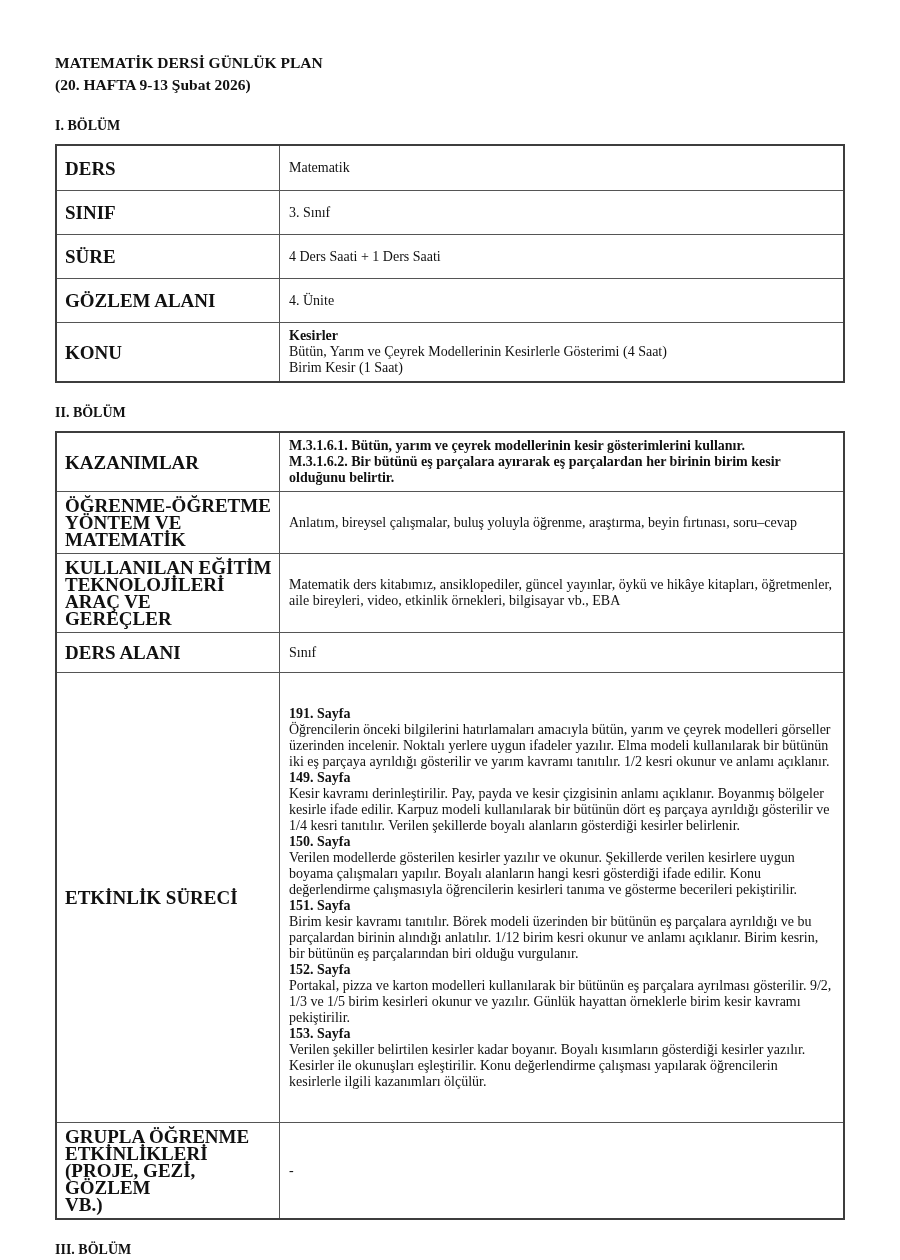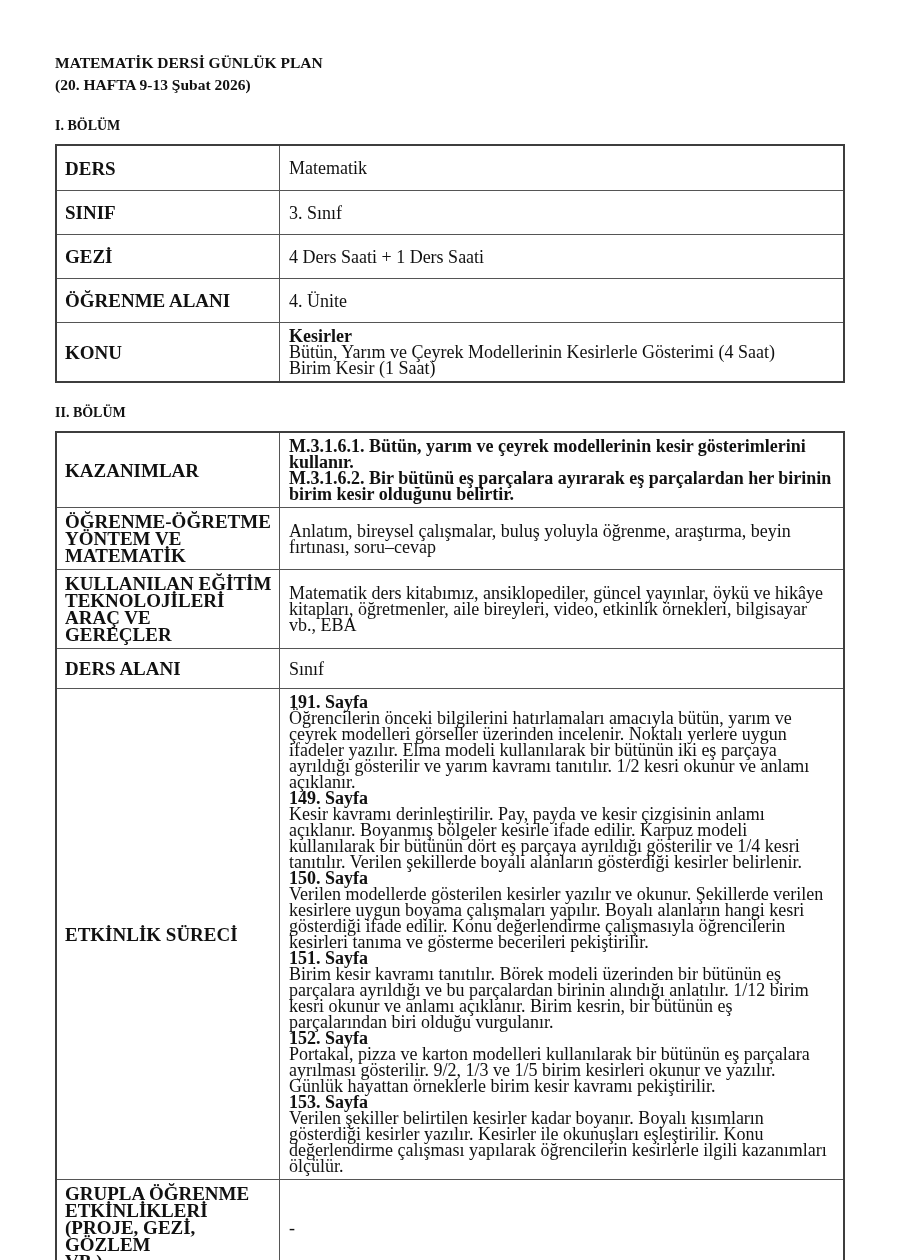--- a/index.html
+++ b/index.html
@@ -46,21 +46,21 @@
     font-size: 19px;
     line-height: 17px;
     padding: 5px 6px 5px 8px;
     display: flex;
     flex-direction: column;
     justify-content: center;
     white-space: pre-line;
   }
   .tvalue {
     flex: 1 1 auto;
-    font-size: 18px;
+    font-size: 14px;
     line-height: 16px;
     padding: 5px 10px 5px 9px;
     display: flex;
     flex-direction: column;
     justify-content: center;
   }
   .vline { min-height: 16px; }
   .vline.b { font-weight: bold; }
   
   .t-bolum1 .trow { min-height: 44px; }
@@ -91,27 +91,27 @@
           <div class="vline">Matematik</div>
         </div>
       </div>
       <div class="trow">
         <div class="tlabel">SINIF</div>
         <div class="tvalue">
           <div class="vline">3. Sınıf</div>
         </div>
       </div>
       <div class="trow">
-        <div class="tlabel">GEZİ</div>
+        <div class="tlabel">SÜRE</div>
         <div class="tvalue">
           <div class="vline">4 Ders Saati + 1 Ders Saati</div>
         </div>
       </div>
       <div class="trow">
-        <div class="tlabel">ÖĞRENME ALANI</div>
+        <div class="tlabel">GÖZLEM ALANI</div>
         <div class="tvalue">
           <div class="vline">4. Ünite</div>
         </div>
       </div>
       <div class="trow">
         <div class="tlabel">KONU</div>
         <div class="tvalue">
           <div class="vline b">Kesirler</div>
           <div class="vline">Bütün, Yarım ve Çeyrek Modellerinin Kesirlerle Gösterimi (4 Saat)</div>
           <div class="vline">Birim Kesir (1 Saat)</div>

